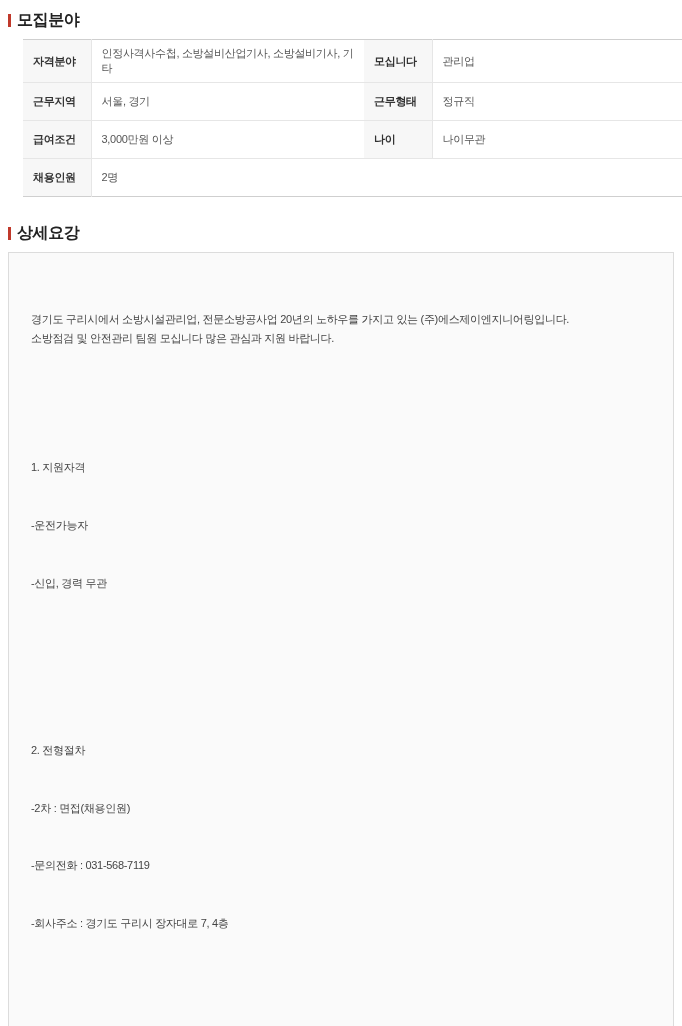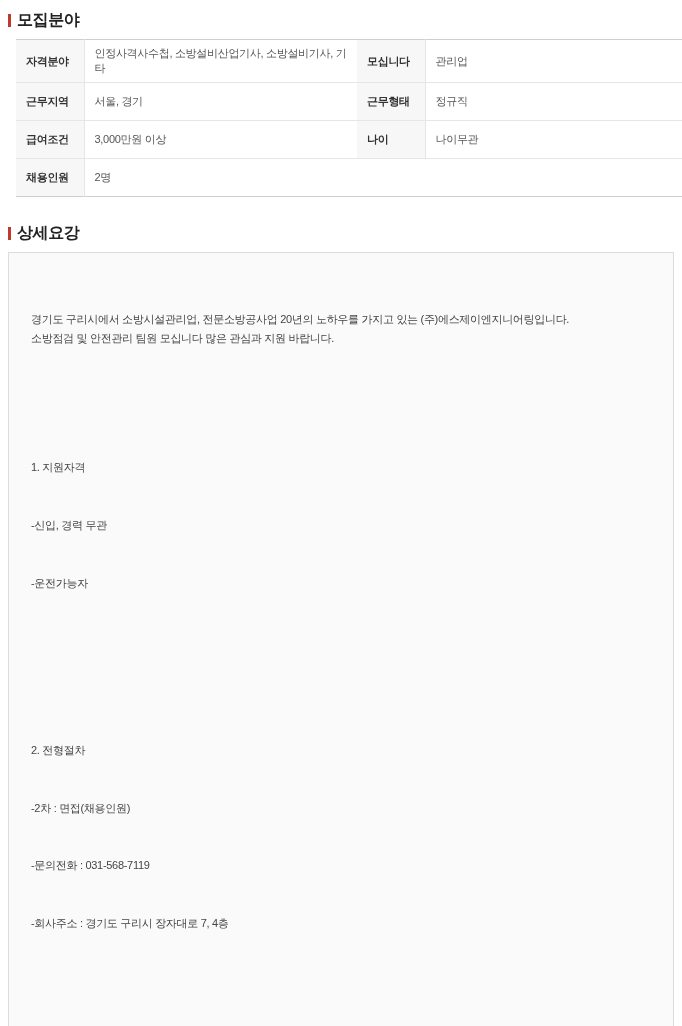--- a/index.html
+++ b/index.html
@@ -80,21 +80,21 @@
     font-size: 11px;
     line-height: 1.75;
     color: #444444;
     letter-spacing: -0.3px;
     white-space: pre-wrap;
   }
   .detail-box .lead { margin: 0 0 14px 0; white-space: pre-wrap; }
   .detail-group { margin-bottom: 13px; }
   .detail-group .grp-title { margin: 0; }
   .detail-group .grp-line { margin: 0; }
-  .table-wrap { padding: 0 16px; }
+  .table-wrap { padding: 0 23px; }
   .spacer-lg { height: 16px; }
 </style>
 </head>
 <body>
 
 <div class="page">
 
   <div class="section-head">
     <span class="bar"></span>
     <span class="title">모집분야</span>
@@ -133,22 +133,22 @@
   <div class="section-head">
     <span class="bar"></span>
     <span class="title">상세요강</span>
   </div>
   <div class="detail-box">
     <p class="lead">경기도 구리시에서 소방시설관리업, 전문소방공사업 20년의 노하우를 가지고 있는 (주)에스제이엔지니어링입니다.
 소방점검 및 안전관리 팀원 모십니다 많은 관심과 지원 바랍니다.</p>
 
     <div class="detail-group">
       <p class="grp-title">1. 지원자격</p>
+      <p class="grp-line">-운전가능자</p>
       <p class="grp-line">-신입, 경력 무관</p>
-      <p class="grp-line">-운전가능자</p>
     </div>
 
     <div class="detail-group">
       <p class="grp-title">2. 전형절차</p>
       <p class="grp-line">-2차 : 면접(채용인원)</p>
       <p class="grp-line">-문의전화 : 031-568-7119</p>
       <p class="grp-line">-회사주소 : 경기도 구리시 장자대로 7, 4층</p>
     </div>
 
     

